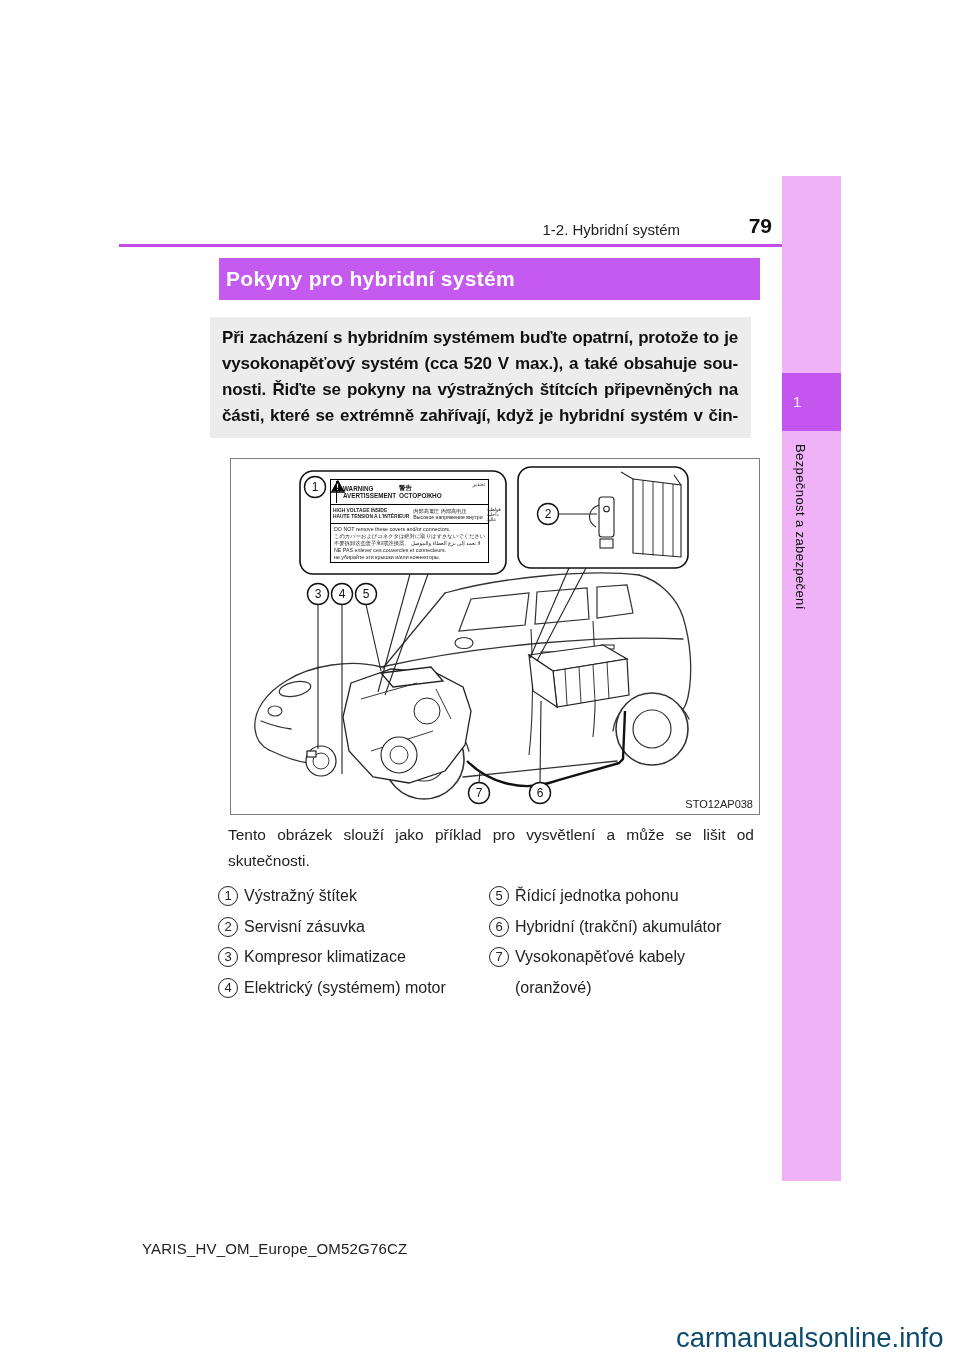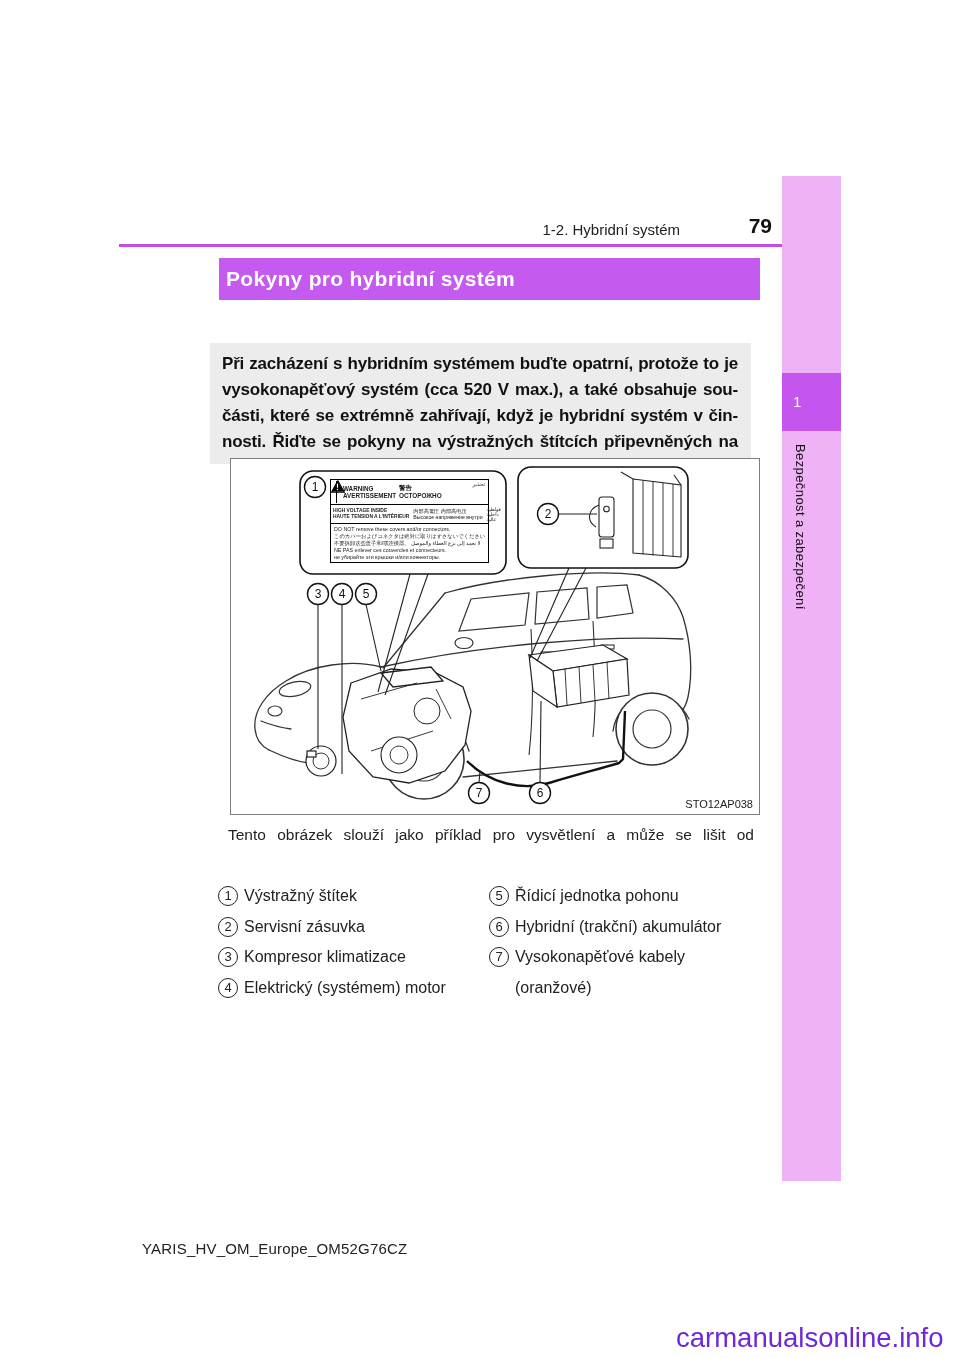--- a/index.html
+++ b/index.html
@@ -18,21 +18,21 @@
   .chapter-title{position:absolute;left:11px;top:268px;writing-mode:vertical-rl;
                  font-size:13px;color:#111;letter-spacing:.4px;white-space:nowrap;}
 
   
   .title-bar{position:absolute;left:210px;top:258px;width:541px;height:42px;background:#c55af0;
              color:#fff;font-size:21px;font-weight:700;line-height:42px;padding-left:7px;
              box-sizing:border-box;letter-spacing:.3px;margin-left:9px;}
 
   
   .warn-box{position:absolute;left:210px;top:317px;width:541px;background:#ececec;
-            padding:8px 13px 9px 12px;box-sizing:border-box;margin-top:26px;}
+            padding:8px 13px 9px 12px;box-sizing:border-box;}
   .warn-box .jline{font-size:17px;font-weight:700;line-height:26px;letter-spacing:-.2px;
                    text-align:justify;text-align-last:justify;color:#111;}
   .warn-box .jline.last{text-align-last:left;}
 
   
   .figure{position:absolute;left:230px;top:458px;width:528px;height:355px;border:1px solid #7d7d7d;
           background:#fff;box-sizing:content-box;}
   .figure svg{position:absolute;left:0;top:0;}
 
   
@@ -63,43 +63,43 @@
   .legend-left{left:218px;}
   .legend-right{left:489px;}
   .leg-row{display:flex;align-items:center;height:20px;margin-bottom:10.5px;}
   .leg-circ{width:20px;height:20px;border:1.2px solid #222;border-radius:50%;box-sizing:border-box;
             font-size:13px;line-height:17px;text-align:center;color:#222;flex:0 0 20px;}
   .leg-label{font-size:16px;color:#222;margin-left:6px;white-space:nowrap;}
   .leg-cont{font-size:16px;color:#222;margin-left:26px;height:20px;line-height:20px;}
 
   
   .footer-code{position:absolute;left:142px;top:1240px;font-size:15px;color:#222;letter-spacing:.2px;}
-  .watermark{position:absolute;left:676px;top:1322px;font-size:27.5px;color:#6d28d9;}
+  .watermark{position:absolute;left:676px;top:1322px;font-size:27.5px;color:#0c4a6e;}
 </style>
 </head>
 <body>
 
 <div id="page">
 
   <div class="hdr-section">1-2. Hybridní systém</div>
   <div class="hdr-pagenum">79</div>
   <div class="hdr-rule"></div>
 
   <div class="band">
     <div class="chapter-box">1</div>
     <div class="chapter-title">Bezpečnost a zabezpečení</div>
   </div>
 
   <div class="title-bar">Pokyny pro hybridní systém</div>
 
   <div class="warn-box">
     <div class="jline">Při zacházení s hybridním systémem buďte opatrní, protože to je</div>
     <div class="jline">vysokonapěťový systém (cca 520 V max.), a také obsahuje sou-</div>
+    <div class="jline">nosti. Řiďte se pokyny na výstražných štítcích připevněných na</div>
     <div class="jline">části, které se extrémně zahřívají, když je hybridní systém v čin-</div>
-    <div class="jline">nosti. Řiďte se pokyny na výstražných štítcích připevněných na</div>
   </div>
 
   <div class="figure">
     <svg width="528" height="355" viewBox="0 0 528 355">
 
       <g stroke="#333" stroke-width="1.3" fill="none" stroke-linecap="round">
         <path d="M 150 208 C 120 200 80 206 55 222 C 35 234 22 252 24 270 C 25 280 30 287 38 291"></path>
         <path d="M 38 291 C 55 299 68 303 78 304"></path>
         <path d="M 152 209 L 214 134"></path>
         <path d="M 214 134 C 270 118 360 110 408 116"></path>
@@ -258,20 +258,21 @@
         <div>このカバーおよびコネクタは絶対に取りはずさないでください。</div>
         <div>不要拆卸这些盖子和/或连接器。 لا تعمد إلى نزع الغطاء والموصل</div>
         <div>NE PAS enlever ces couvercles et connecteurs.</div>
         <div>не убирайте эти крышки и/или коннекторы.</div>
       </div>
     </div>
   </div>
 
   <div class="descr">
     <div class="jline">Tento obrázek slouží jako příklad pro vysvětlení a může se lišit od</div>
+    <div class="jline last">skutečnosti.</div>
   </div>
 
   <div class="legend-col legend-left">
     <div class="leg-row">
       <span class="leg-circ">1</span>
       <span class="leg-label">Výstražný štítek</span>
     </div>
     <div class="leg-row">
       <span class="leg-circ">2</span>
       <span class="leg-label">Servisní zásuvka</span>

